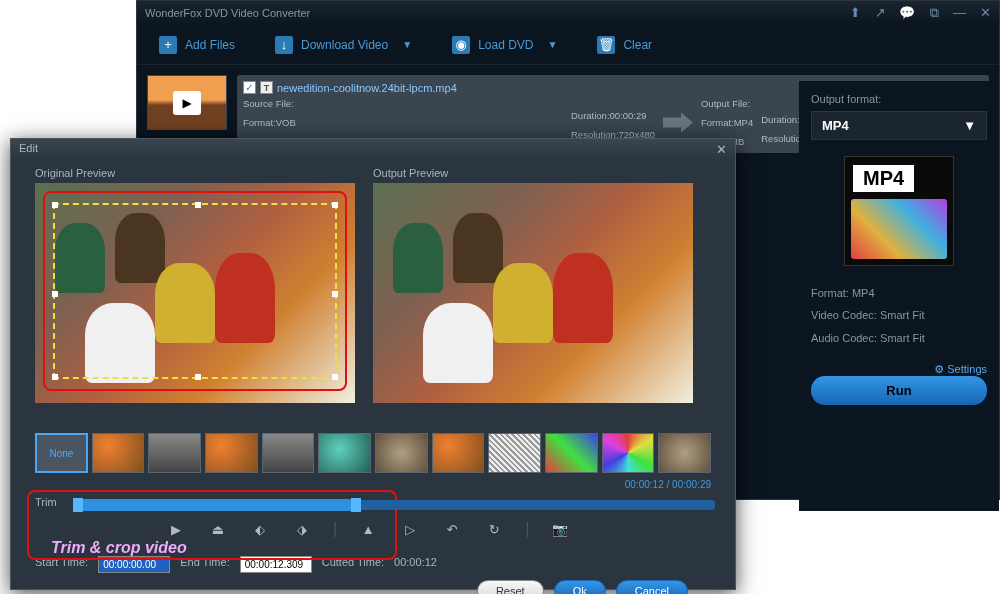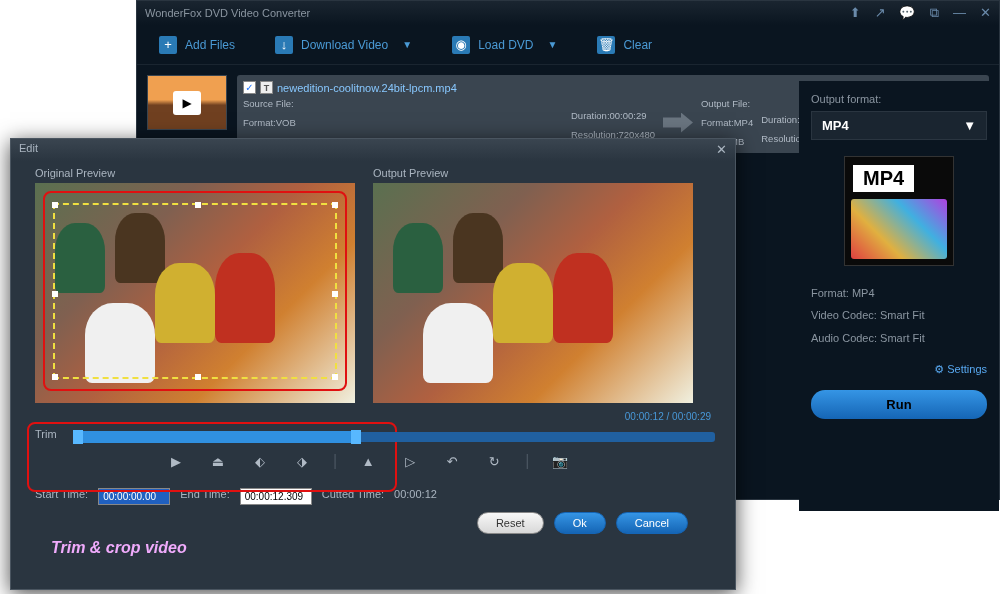--- a/index.html
+++ b/index.html
@@ -34,21 +34,21 @@
 
 
 .right-panel { position: absolute; right: 0; top: 80px; width: 200px; height: 430px; background: #0a1520; padding: 12px; color: #8a95a0; font-size: 11px; }
 .format-label { margin-bottom: 6px; }
 .format-select { background: #1a2530; border: 1px solid #2a3540; padding: 6px 10px; color: #fff; font-size: 13px; font-weight: bold; display: flex; justify-content: space-between; align-items: center; cursor: pointer; margin-bottom: 16px; }
 .format-icon-box { width: 110px; height: 110px; margin: 0 auto 20px; background: #0a0a0a; border: 1px solid #333; position: relative; }
 .mp4-label { background: #fff; color: #000; font-weight: bold; font-size: 20px; padding: 2px 10px; position: absolute; top: 8px; left: 8px; }
 .film-art { position: absolute; bottom: 6px; left: 6px; right: 6px; height: 60px; background: linear-gradient(45deg, #e04040, #e0b040, #40b0e0, #b040e0); border-radius: 3px; }
 .codec-info { margin-bottom: 8px; line-height: 1.3; }
 .settings-link { color: #58a8f0; text-align: right; margin-top: 18px; cursor: pointer; font-size: 11px; }
-.run-btn { margin-top: 14px; background: linear-gradient(#3595e5, #1565b5); color: #000; font-weight: bold; border: none; border-radius: 14px; padding: 7px 0; width: 100%; cursor: pointer; font-size: 13px; }
+.run-btn { background: linear-gradient(#3595e5, #1565b5); color: #000; font-weight: bold; border: none; border-radius: 14px; padding: 7px 0; width: 100%; cursor: pointer; font-size: 13px; }
 
 
 .edit-dialog { position: absolute; left: 10px; top: 138px; width: 726px; height: 452px; background: #2a3540; border: 1px solid #4a5560; box-shadow: 0 4px 20px rgba(0,0,0,0.7); }
 .edit-titlebar { height: 22px; background: linear-gradient(#3a4550, #2a3540); color: #aab5c0; font-size: 11px; padding: 3px 8px; display: flex; justify-content: space-between; }
 .edit-close { cursor: pointer; color: #aab5c0; font-size: 13px; }
 .preview-row { display: flex; padding: 6px 24px; }
 .preview-col { flex: 1; }
 .preview-label { color: #aab5c0; font-size: 11px; margin-bottom: 4px; }
 .preview-box { width: 320px; height: 220px; background: #000; position: relative; overflow: hidden; }
 .video-scene { position: absolute; inset: 0; background: linear-gradient(135deg, #5a7050 0%, #806050 30%, #b06040 50%, #d08030 70%, #f0f0e0 100%); }
@@ -237,20 +237,34 @@
             <div class="person p3"></div>
             <div class="person p4"></div>
             <div class="person p5"></div>
         </div>
       </div>
     </div>
   </div>
 
   <div class="annotation">Trim &amp; crop video</div>
 
+  <div class="effects-row" style="margin-top:20px">
+    <div class="effect active">None</div>
+    <div class="effect ef-flower"></div>
+    <div class="effect ef-grey"></div>
+    <div class="effect ef-flower"></div>
+    <div class="effect ef-grey"></div>
+    <div class="effect ef-cyan"></div>
+    <div class="effect ef-blur"></div>
+    <div class="effect ef-flower"></div>
+    <div class="effect ef-sketch"></div>
+    <div class="effect ef-color"></div>
+    <div class="effect ef-mosaic"></div>
+    <div class="effect ef-blur"></div>
+  </div>
 
   <div class="time-display">00:00:12 / 00:00:29</div>
 
   <div class="trim-section">
     <div class="trim-highlight"></div>
     <span class="trim-label">Trim</span>
     <div class="trim-bar">
       <div class="trim-range"></div>
       <div class="trim-handle" style="left:-2px"></div>
       <div class="trim-handle" style="left:276px"></div>

